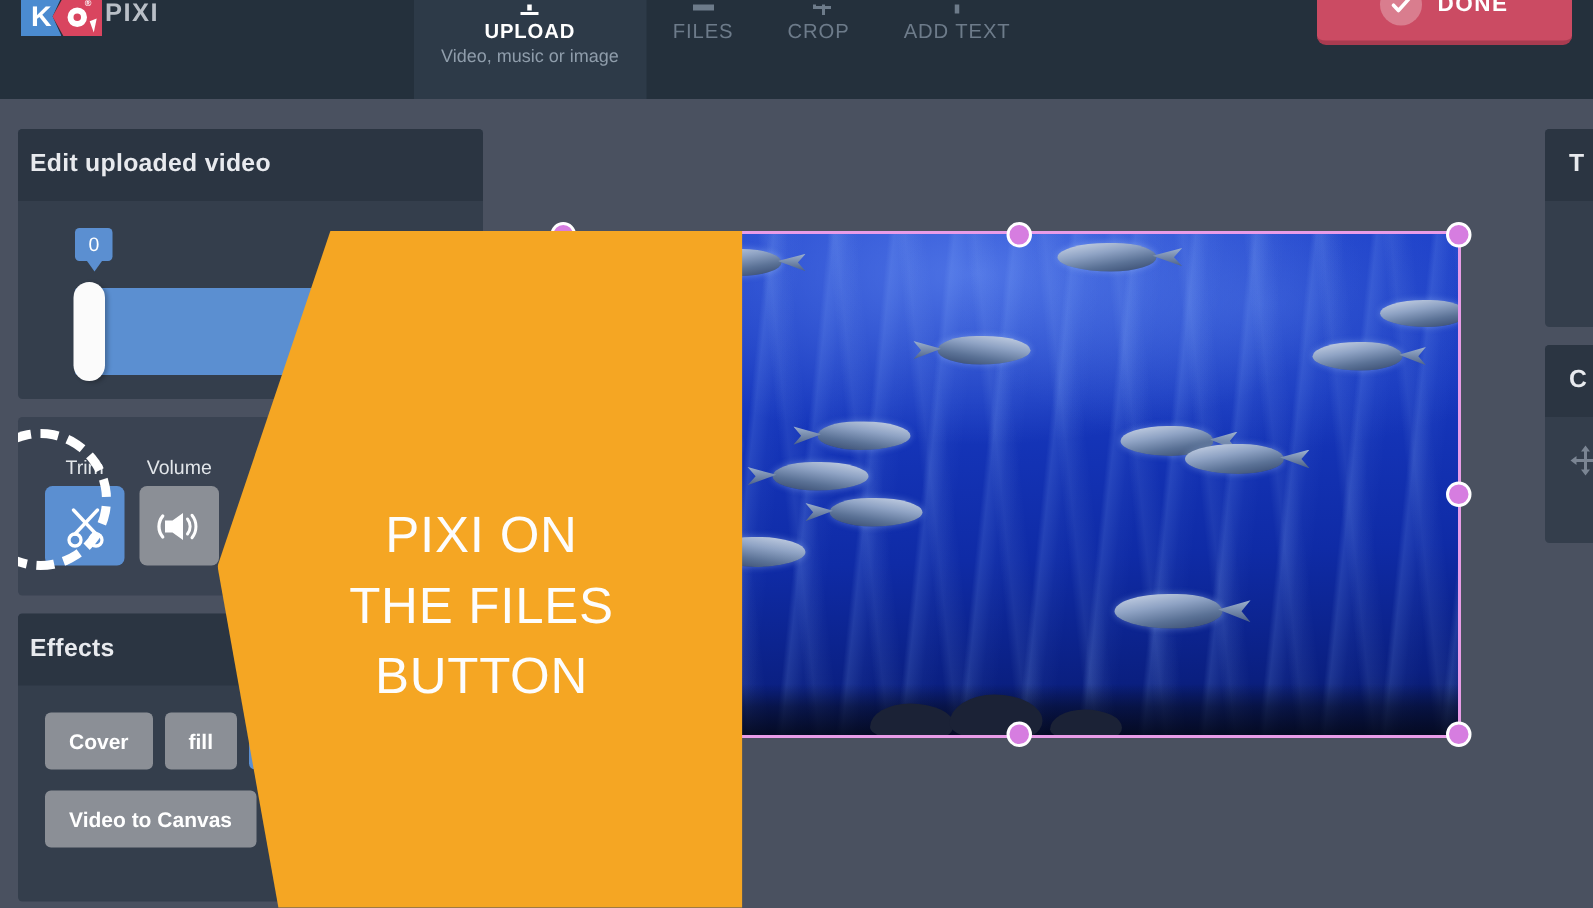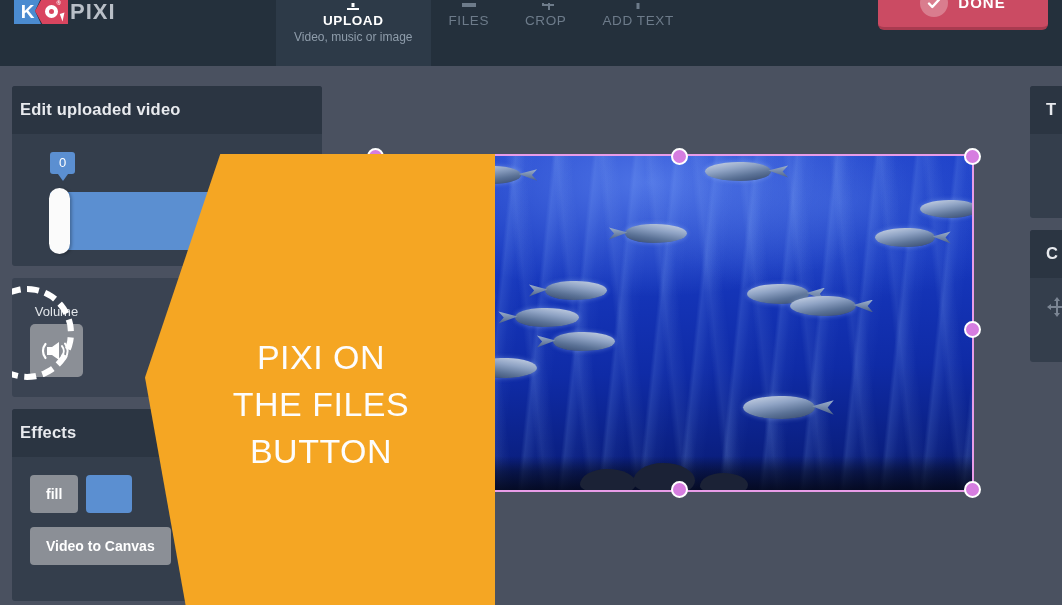--- a/index.html
+++ b/index.html
@@ -28,21 +28,21 @@
     color: #fff; font-weight: bold; font-size: 19px; line-height: 1;
   }
   .tile.k { background: #4b8bd0; clip-path: polygon(0 0, 100% 0, 78% 50%, 100% 100%, 0 100%); }
   .tile.o { background: #d9455f; clip-path: polygon(22% 0, 100% 0, 100% 100%, 22% 100%, 0 50%); margin-left: -6px; width: 33px; }
   .ring { width: 13px; height: 13px; border-radius: 50%; border: 4px solid #fff; }
   .reg { position: absolute; right: 7px; top: 2px; font-size: 6px; color: #fff; }
   .cursor-ic { position: absolute; right: 2px; bottom: 3px; width: 0; height: 0;
      border-left: 5px solid #fff; border-bottom: 8px solid transparent; transform: rotate(-20deg); }
   .pixi-txt {
     position: absolute; left: 56px; top: 11px;
-    color: #b9bfc7; font-size: 22px; font-weight: bold; letter-spacing: 1px;
+    color: #b9bfc7; font-size: 17px; font-weight: bold; letter-spacing: 1px;
   }
 
   .navmenu { position: absolute; left: 276px; top: 0; height: 54px; display: flex; align-items: flex-start; }
   .navitem {
     position: relative; height: 66px; padding: 3px 18px 0;
     display: flex; flex-direction: column; align-items: center; justify-content: flex-start;
     cursor: pointer; min-width: 60px;
   }
   .navitem.active { background: #2d3a48; }
   .nav-ic { width: 20px; height: 9px; margin-bottom: 1px; overflow: hidden; position: relative; }
@@ -272,39 +272,51 @@
             <div class="slider-track"></div>
             <div class="slider-knob"></div>
           </div>
         </div>
       </div>
 
       <div class="card" style="background:#3a4352;">
         <div class="tools-row">
           <div class="highlight-ring"></div>
 
+          <div class="tool">
+            <span class="tool-label">Trim</span>
+            <span class="tool-box on">
+              <svg width="32" height="32" viewBox="0 0 32 32">
+                <line x1="8" y1="5" x2="23" y2="21" stroke="#fff" stroke-width="2.2" stroke-linecap="round"></line>
+                <line x1="24" y1="5" x2="9" y2="21" stroke="#fff" stroke-width="2.2" stroke-linecap="round"></line>
+                <circle cx="9" cy="25" r="4" fill="none" stroke="#fff" stroke-width="2.2"></circle>
+                <circle cx="23" cy="25" r="4" fill="none" stroke="#fff" stroke-width="2.2"></circle>
+              </svg>
+            </span>
+          </div>
 
           <div class="tool">
             <span class="tool-label">Volume</span>
             <span class="tool-box off">
               <svg width="32" height="32" viewBox="0 0 32 32">
                 <path d="M6 12h5l7-5v18l-7-5H6z" fill="#fff"></path>
                 <path d="M21 11a8 8 0 0 1 0 10" fill="none" stroke="#fff" stroke-width="2" stroke-linecap="round"></path>
                 <path d="M24 8.5a12 12 0 0 1 0 15" fill="none" stroke="#fff" stroke-width="2" stroke-linecap="round"></path>
                 <path d="M4.5 9a11 11 0 0 0 0 14" fill="none" stroke="#fff" stroke-width="2.2" stroke-linecap="round"></path>
               </svg>
             </span>
           </div>
         </div>
       </div>
 
       <div class="card">
         <div class="card-hd">Effects</div>
         <div class="card-bd">
           <div class="eff-row">
+            <span class="chip">Cover</span>
             <span class="chip">fill</span>
             <span class="chip sel" style="min-width:46px;"></span>
           </div>
           <div class="eff-row">
             <span class="chip">Video to Canvas</span>
           </div>
         </div>
       </div>
     </div>
 

